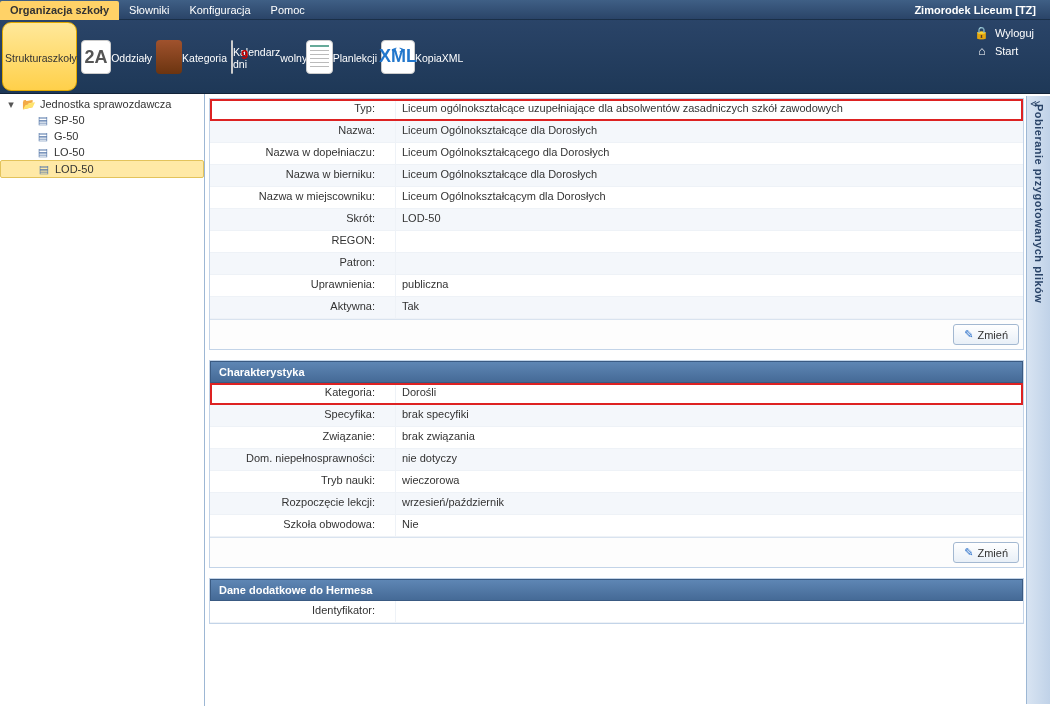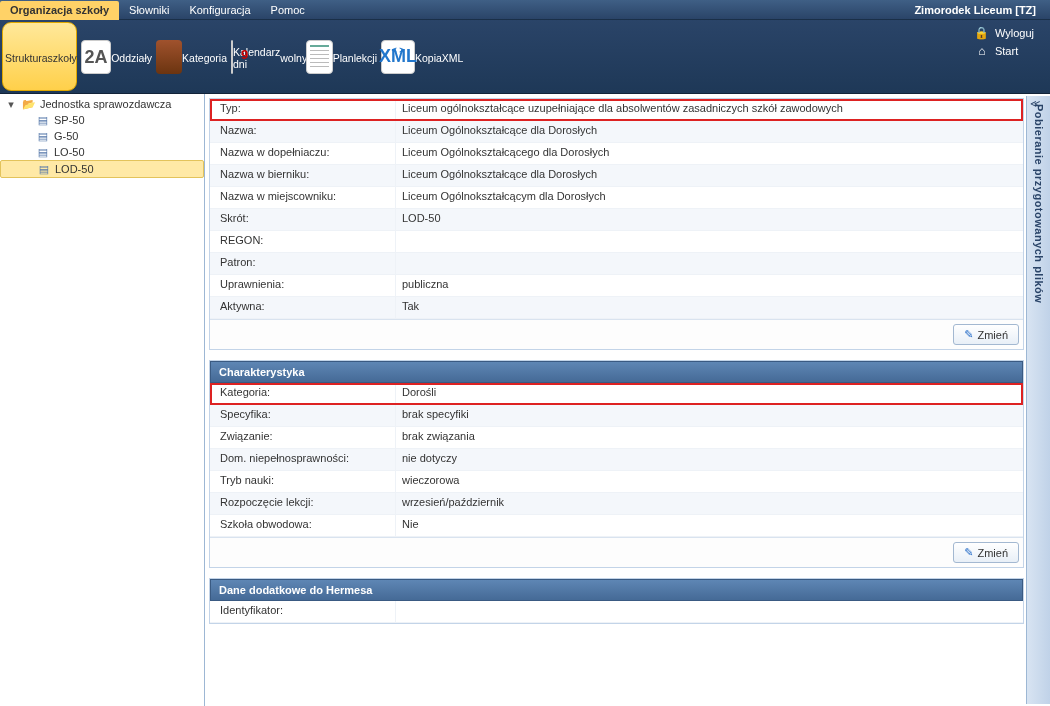--- a/index.html
+++ b/index.html
@@ -24,21 +24,21 @@
 .tree .node.selected { background: #ffe9a6; border:1px solid #e3c35b; border-radius:2px;}
 .tree .tic{ width:14px; height:12px; display:inline-flex; align-items:center; justify-content:center; font-size:11px; color:#555;}
 .tree .fold{ color:#f2b200;}
 .tree .pg{ color:#5577aa;}
 .content { flex: 1; background: #fff; padding: 4px; overflow-y:auto; height:612px;}
 .panel { margin-bottom: 10px; border:1px solid #c3d4e8;}
 .panel-header { background: linear-gradient(#5e86b4,#456a96); color: #fff; font-weight: bold; padding: 4px 8px; border:1px solid #3a5a82;}
 .panel-body { background: #fff; }
 .row { display: flex; border-bottom: 1px solid #eef2f7; min-height:22px;}
 .row:nth-child(even){ background:#f4f7fb;}
-.row .label { width: 186px; padding: 3px 10px; color:#333; border-right:1px solid #eef2f7;}
+.row .label { width: 186px; padding: 3px 20px; color:#333; border-right:1px solid #eef2f7;text-align:right;}
 .row .value { flex:1; padding: 3px 6px; color:#333;}
 .row.hl { outline: 2px solid #d22; outline-offset:-2px; position:relative; z-index:1;}
 .panel-footer { background: #fdfdfd; padding: 4px; text-align:right; border-top:1px solid #d9e3ef;}
 .btn { display:inline-flex; align-items:center; gap:4px; background: linear-gradient(#fff,#e8eff7); border:1px solid #a3b8d1; border-radius:3px; padding: 3px 10px; cursor:pointer; font-size:11px;}
 .btn .pen{ color:#2a6fc9; font-size:11px;}
 .sidetab { position:absolute; right:0; top:96px; width:24px; height:608px; background: linear-gradient(90deg,#d8e4f2,#c0d2e8); border-left:1px solid #9db7d4; display:flex; align-items:flex-start; justify-content:center; padding-top:8px;}
 .sidetab .vt { writing-mode: vertical-rl; text-orientation: mixed; font-size:11px; font-weight:bold; color:#2a4468; letter-spacing:0.5px;}
 .sidetab .hideico{ position:absolute; top:2px; left:3px; font-size:10px; color:#2a4468; cursor:pointer;}
 .content-wrap{ position:relative; width:1050px; height:706px;}
 .ico-2a{ background:#fff; border:1px solid #ccc; color:#555; font-weight:bold; font-size:11px; width:30px; height:22px; border-radius:3px;}

